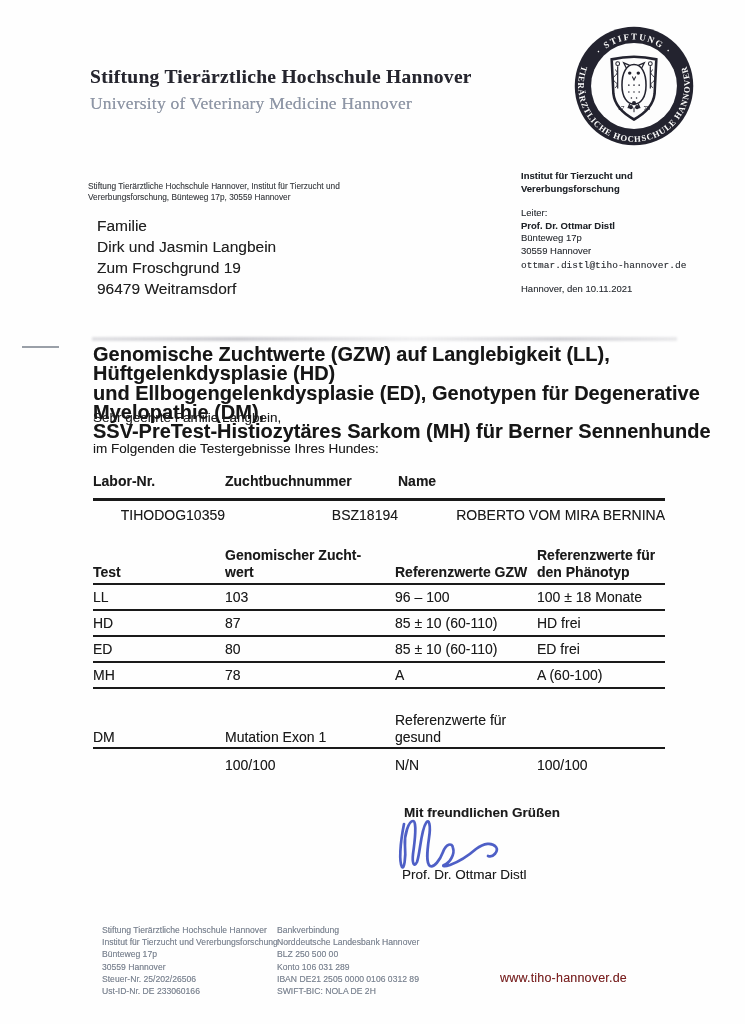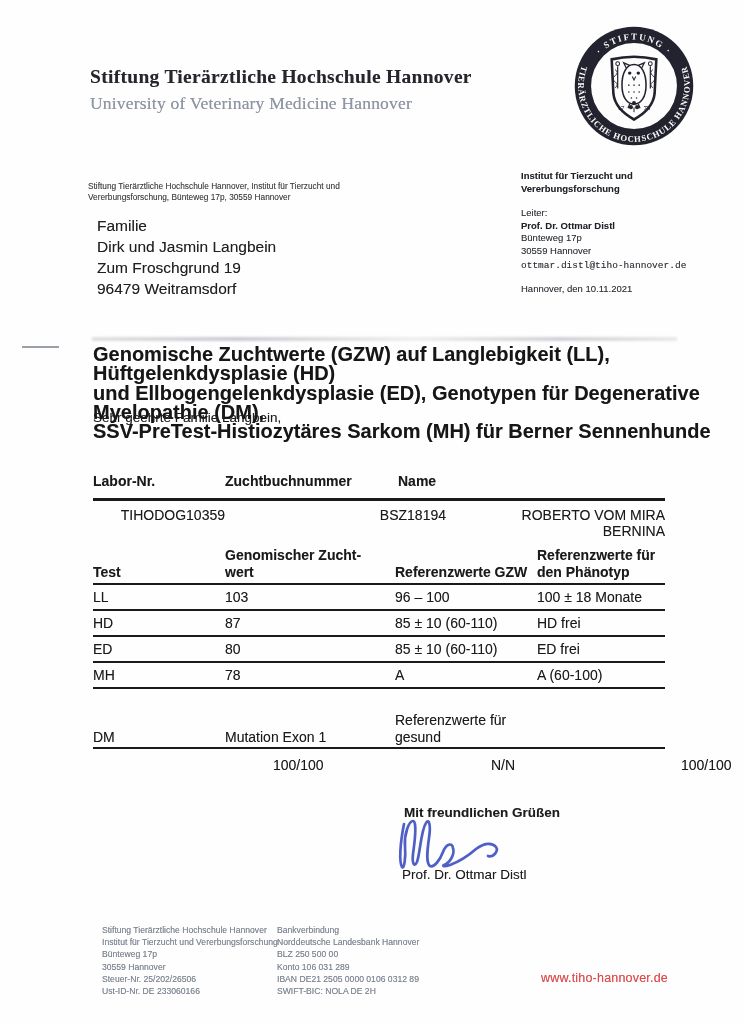--- a/index.html
+++ b/index.html
@@ -31,37 +31,37 @@
   .intro{position:absolute;left:93px;top:441px;font-size:13.5px;}
   
   .tbl{position:absolute;left:93px;width:572px;font-size:14px;color:#1a1a1a;}
   .id-grid{display:grid;grid-template-columns:132px 173px 1fr;text-align:right;}
   .res-grid{display:grid;grid-template-columns:132px 170px 142px 1fr;}
   .thead{font-weight:bold;border-bottom:3px solid #1a1a1a;}
   .id-tbl{top:473px;}
   .id-tbl .thead{padding-bottom:6px;}
   .id-tbl .trow{padding-top:6px;}
   .trow{border-bottom:2.5px solid #1a1a1a;}
-  .trow.noline{border-bottom:none;gap:48px;}
+  .trow.noline{border-bottom:none;}
   .res-tbl{top:546px;}
   .res-tbl .thead{height:37px;border-bottom-width:2.5px;align-items:end;}
   .th{white-space:pre-line;line-height:17px;display:flex;align-items:flex-end;padding-bottom:2px;}
   .res-tbl .trow{height:24px;align-items:center;}
   .dm-tbl{top:712px;}
   .dm-tbl .thead{font-weight:normal;height:35px;border-bottom-width:2.5px;}
   .dm-tbl .trow{height:32px;align-items:center;border-bottom:none;}
   
   .closing{position:absolute;left:404px;top:805px;font-size:13.5px;font-weight:bold;}
   .signature{position:absolute;left:392px;top:816px;width:120px;height:64px;}
   .signatory{position:absolute;left:402px;top:867px;font-size:13.5px;}
   
   .footer{position:absolute;top:924px;font-size:8.6px;line-height:12.2px;color:#7e8898;}
   .f1{left:102px;} .f2{left:277px;}
-  .website{position:absolute;left:500px;top:971px;width:168px;text-align:right;
-    font-size:12.5px;color:#ef4444;letter-spacing:.2px;}
+  .website{position:absolute;left:500px;top:971px;width:168px;text-align:left;
+    font-size:12.5px;color:#7f1d1d;letter-spacing:.2px;}
 </style>
 </head>
 <body>
 
 <div class="doc">
 
   <div class="org-de">Stiftung Tierärztliche Hochschule Hannover</div>
   <div class="org-en">University of Veterinary Medicine Hannover</div>
 
   <svg class="seal" viewBox="0 0 170 170" aria-hidden="true">
@@ -149,20 +149,21 @@
   <div class="fold"></div>
   <div class="smudge"></div>
 
   <div class="subject">
     <div>Genomische Zuchtwerte (GZW) auf Langlebigkeit (LL), Hüftgelenkdysplasie (HD)</div>
     <div>und Ellbogengelenkdysplasie (ED), Genotypen für Degenerative Myelopathie (DM),</div>
     <div>SSV-PreTest-Histiozytäres Sarkom (MH) für Berner Sennenhunde</div>
   </div>
 
   <div class="salutation">Sehr geehrte Familie Langbein,</div>
+  <div class="intro">im Folgenden die Testergebnisse Ihres Hundes:</div>
 
   <div class="tbl id-tbl">
     <div class="thead id-grid">
       <div class="th">Labor-Nr.</div>
       <div class="th">Zuchtbuchnummer</div>
       <div class="th">Name</div>
     </div>
     <div class="trow id-grid noline">
       <div class="td">TIHODOG10359</div>
       <div class="td">BSZ18194</div>

